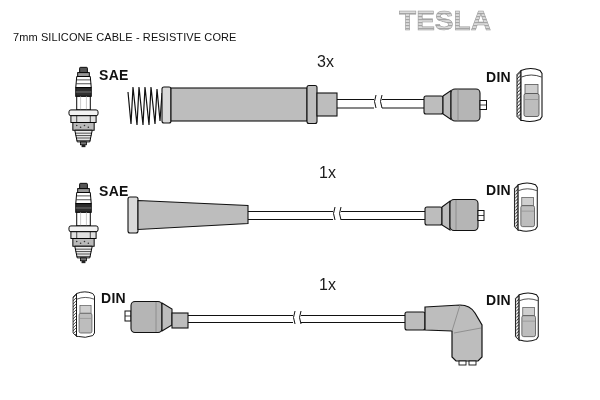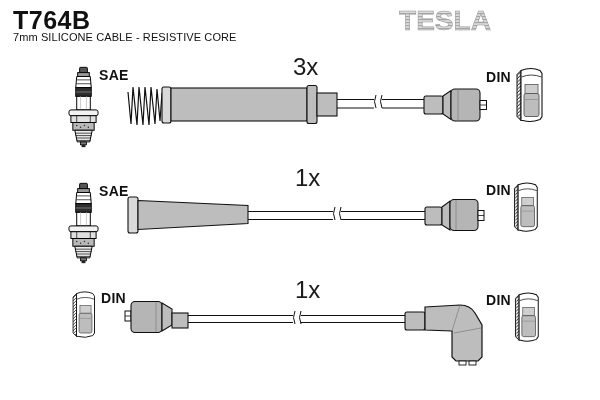--- a/index.html
+++ b/index.html
@@ -2,21 +2,21 @@
 <html><head>
 <meta charset="utf-8">
 <title>diagram</title>
 <style>
   html,body{margin:0;padding:0;background:#fff;}
   .page{position:relative;width:600px;height:400px;background:#ffffff;overflow:hidden;
         font-family:"Liberation Sans",sans-serif;color:#111;}
   .abs{position:absolute;}
   .pn{left:13px;top:6px;font-size:25px;font-weight:bold;letter-spacing:.5px;}
   .sub{left:13px;top:31px;font-size:11px;letter-spacing:.1px;}
-  .qty{font-size:24px;font-weight:400;color:#1a1a1a;}
+  .qty{font-size:16px;font-weight:400;color:#1a1a1a;margin-left:24px;}
   .conn-label{font-size:14px;font-weight:bold;letter-spacing:.3px;color:#111;}
   svg{display:block;overflow:visible;}
 </style>
 </head>
 <body>
 
 <svg width="0" height="0" style="position:absolute" aria-hidden="true">
   <defs>
     <pattern id="hatch" width="3.5" height="3.5" patternUnits="userSpaceOnUse">
       <path d="M0,3.5 L3.5,0" stroke="#222" stroke-width="0.9"></path>
@@ -61,21 +61,20 @@
       <path d="M10.5,9.5 Q20,5.5 30.5,9.5" fill="none" stroke="#111" stroke-width="0.8"></path>
       <rect x="14" y="17" width="13" height="9" fill="#cfcfcf" stroke="#555" stroke-width="0.8"></rect>
       <rect x="13" y="26" width="15" height="23" rx="2" fill="#bdbdbd" stroke="#555" stroke-width="0.9"></rect>
       <line x1="13.5" y1="32" x2="27.5" y2="32" stroke="#8f8f8f" stroke-width="0.8"></line>
     </symbol>
   </defs>
 </svg>
 
 <div class="page">
 
-  <div class="abs pn">T764B</div>
   <div class="abs sub">7mm SILICONE CABLE - RESISTIVE CORE</div>
   <svg class="abs" style="left:397px;top:6px;" width="100" height="28">
     <text x="2" y="24" font-family="Liberation Sans, sans-serif" font-size="28" font-weight="bold" textLength="92" lengthAdjust="spacingAndGlyphs" fill="url(#logo-stripes)" stroke="#9a9a9a" stroke-width="0.6">TESLA</text>
   </svg>
 
   <div class="abs qty" style="left:293px;top:53px;">3x</div>
   <svg class="abs" style="left:68px;top:66px;" width="31" height="82" viewBox="0 0 32 84">
       <use href="#plug-symbol"></use>
     </svg>
   <div class="abs conn-label" style="left:99px;top:67px;">SAE</div>

